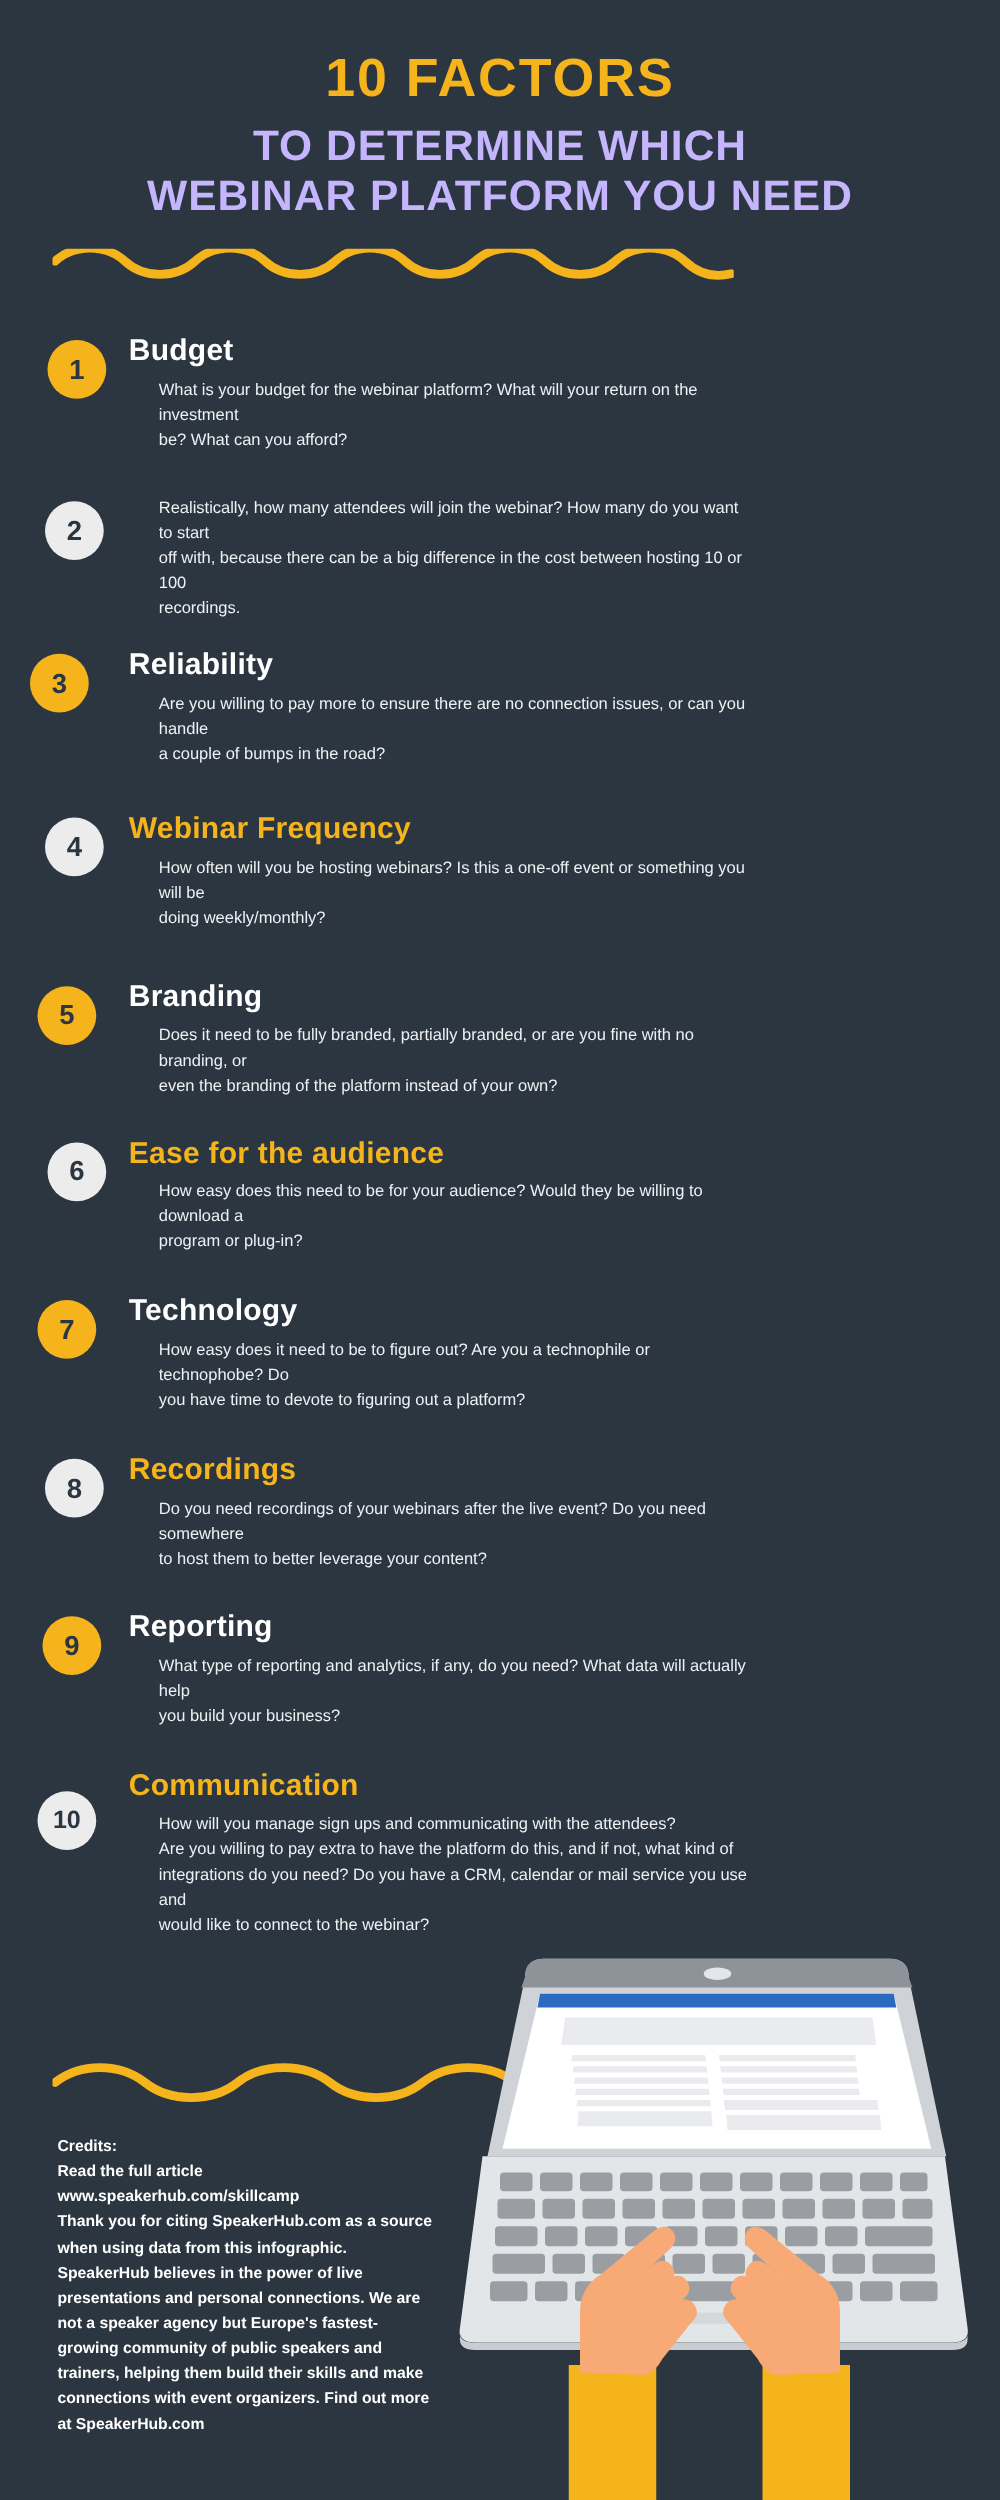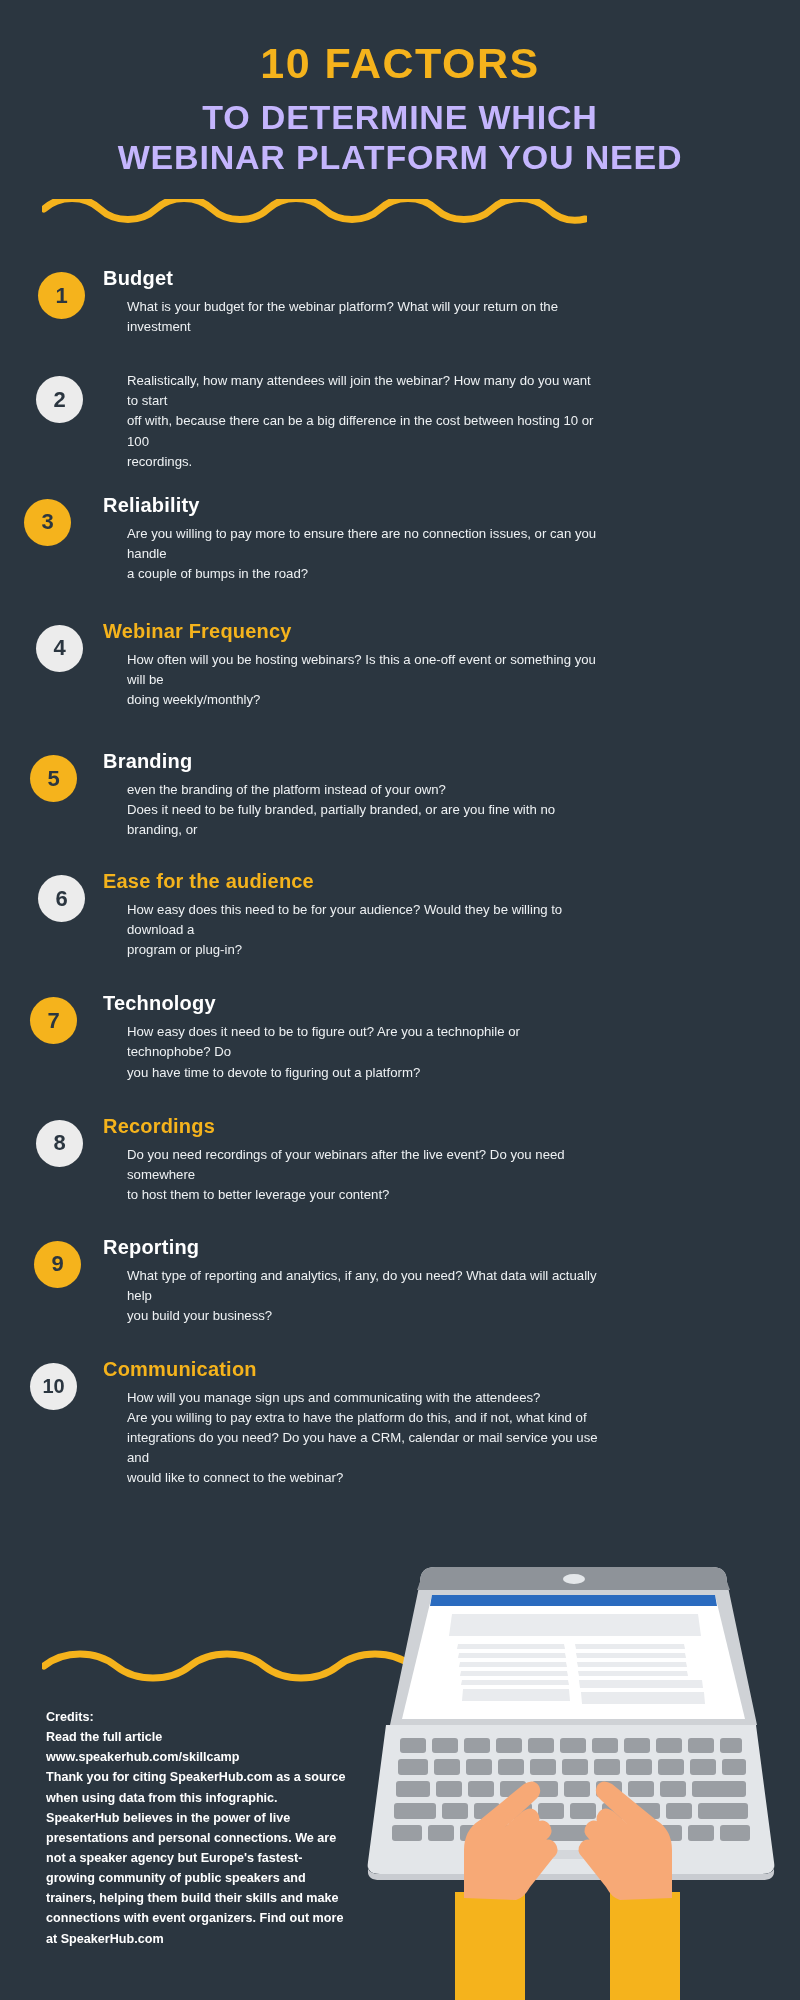--- a/index.html
+++ b/index.html
@@ -39,21 +39,21 @@
   }
   .factor-badge{
     position:absolute; left:40px; top:0;
     width:47px; height:47px; border-radius:50%;
     display:flex; align-items:center; justify-content:center;
     font-size:22px; font-weight:bold;
   }
   .factor-badge.yellow{ background:#f5b31c; color:#2b3640; }
   .factor-badge.grey{ background:#ececec; color:#2b3640; }
   .factor-title{
-    font-size:20px; font-weight:bold; line-height:1.15;
+    font-size:24px; font-weight:bold; line-height:1.15;
     margin-bottom:7px; letter-spacing:0.2px;
   }
   .factor-title.white{ color:#ffffff; }
   .factor-title.yellow{ color:#f5b31c; }
   .factor-desc{
     font-size:13.2px; line-height:1.52; color:#eef1f3;
     max-width:500px;
   }
   .factor-desc .ln{ display:block;margin-left:24px; }
 
@@ -72,21 +72,21 @@
   
   .r1 .factor-badge{ left:38px; top:5px;  }
   .r2 .factor-badge{ left:36px; top:5px;  }
   .r3 .factor-badge{ left:24px; top:5px;  }
   .r4 .factor-badge{ left:36px; top:5px;  }
   .r5 .factor-badge{ left:30px; top:5px;  }
   .r6 .factor-badge{ left:38px; top:5px;  }
   .r7 .factor-badge{ left:30px; top:5px;  }
   .r8 .factor-badge{ left:36px; top:5px;  }
   .r9 .factor-badge{ left:34px; top:5px;  }
-  .r10 .factor-badge{ left:30px; top:5px; }
+  .r10 .factor-badge{ left:30px; top:18px; }
   .r10 .factor-badge{ font-size:20px; }
 
   
   #credits{
     position:absolute; left:46px; top:1707px; width:310px;
     font-size:12.6px; font-weight:bold; line-height:1.60; color:#ffffff;
   }
   #credits .cl{ display:block; white-space:nowrap; }
 
   
@@ -111,20 +111,21 @@
   </svg>
 </div>
 
 <div id="factor-list">
 
   <div class="factor-row r1">
     <div class="factor-badge yellow">1</div>
     <div class="factor-title white">Budget</div>
     <div class="factor-desc">
       <span class="ln">What is your budget for the webinar platform?  What will your return on the investment</span>
+      <span class="ln">be? What can you afford?</span>
     </div>
   </div>
 
   <div class="factor-row r2">
     <div class="factor-badge grey">2</div>
     <div class="factor-desc">
       <span class="ln">Realistically, how many attendees will join the webinar? How many do you want to start</span>
       <span class="ln">off with, because there can be a big difference in the cost between hosting 10 or 100</span>
       <span class="ln">recordings.</span>
     </div>
@@ -145,22 +146,22 @@
     <div class="factor-desc">
       <span class="ln">How often will you be hosting webinars? Is this a one-off event or something you will be</span>
       <span class="ln">doing weekly/monthly?</span>
     </div>
   </div>
 
   <div class="factor-row r5">
     <div class="factor-badge yellow">5</div>
     <div class="factor-title white">Branding</div>
     <div class="factor-desc">
+      <span class="ln">Does it need to be fully branded, partially branded, or are you fine with no branding, or</span>
       <span class="ln">even the branding of the platform instead of your own?</span>
-      <span class="ln">Does it need to be fully branded, partially branded, or are you fine with no branding, or</span>
     </div>
   </div>
 
   <div class="factor-row r6">
     <div class="factor-badge grey">6</div>
     <div class="factor-title yellow">Ease for the audience</div>
     <div class="factor-desc">
       <span class="ln">How easy does this need to be for your audience? Would they be willing to download a</span>
       <span class="ln">program or plug-in?</span>
     </div>

